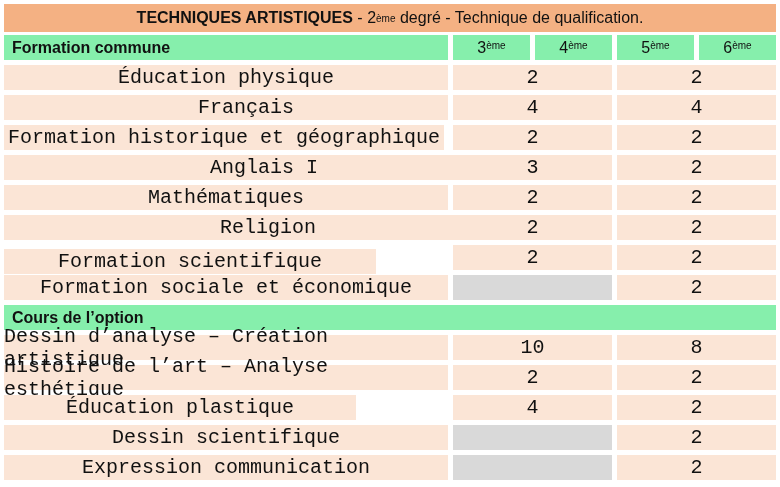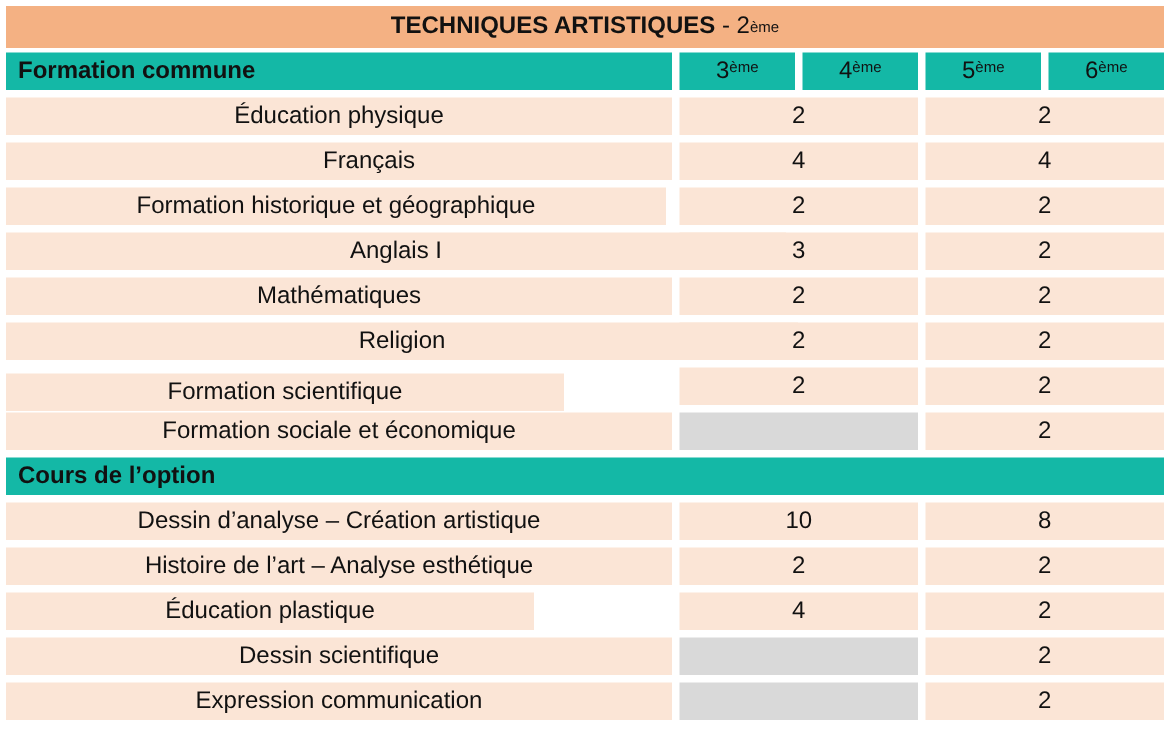--- a/index.html
+++ b/index.html
@@ -2,35 +2,36 @@
 <html><head>
 <meta charset="utf-8">
 <style>
   html, body { margin:0; padding:0; background:#ffffff; }
   body { width:780px; height:487px; position:relative; overflow:hidden;
          font-family:"Liberation Sans", "DejaVu Sans", sans-serif; color:#111; }
   .abs { position:absolute; box-sizing:border-box; }
   .title { left:4px; top:4px; width:772px; height:28px; background:#F4B183;
            display:flex; align-items:center; justify-content:center; font-size:16px; }
   .title b { font-weight:bold; }
-  .hdr { background:#14b8a6; height:25px; display:flex; align-items:center; font-size:16px; }
+  .hdr { background:#86efac; height:25px; display:flex; align-items:center; font-size:16px; }
   .section-label { font-weight:bold; padding-left:8px; }
   .year { justify-content:center; }
   .year sup { font-size:10px; position:relative; top:-2px; }
   .cell { background:#FBE5D6; height:25px; display:flex; align-items:center;
-          justify-content:center; font-size:16px; }
+          justify-content:center; font-size:20px;font-family:Liberation Mono, monospace; }
   .cell.na { background:#D9D9D9; }
 </style>
 </head>
 <body>
 
 <div class="abs title">
   <b>TECHNIQUES ARTISTIQUES</b>
   <span style="white-space:pre"> - 2</span>
     <sup style="font-size:10px">ème</sup>
+    <span style="white-space:pre"> degré - Technique de qualification.</span>
 </div>
 
 <div class="abs hdr" style="left:4px;top:35px;width:444px;">
   <span class="section-label">Formation commune</span>
 </div>
 <div class="abs hdr year" style="left:453px;top:35px;width:77px;">
   <span>3</span>
     <sup>ème</sup>
 </div>
 <div class="abs hdr year" style="left:535px;top:35px;width:77px;">

